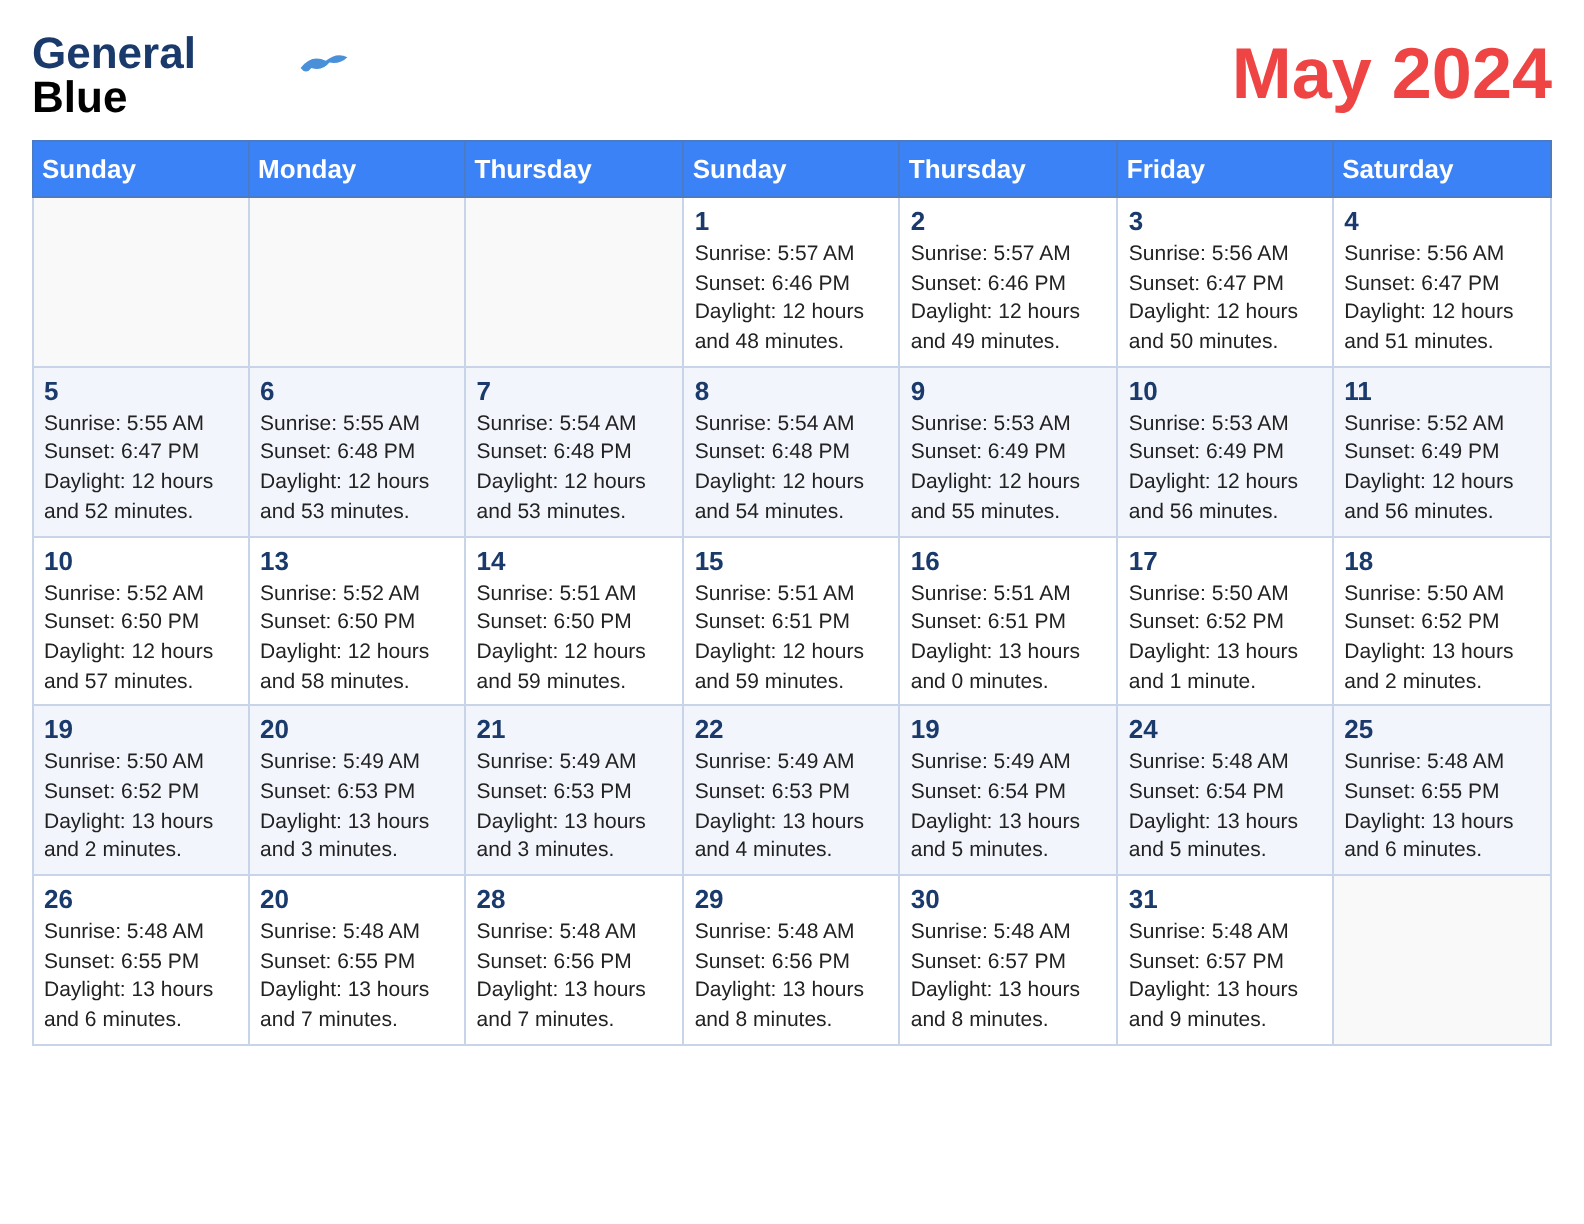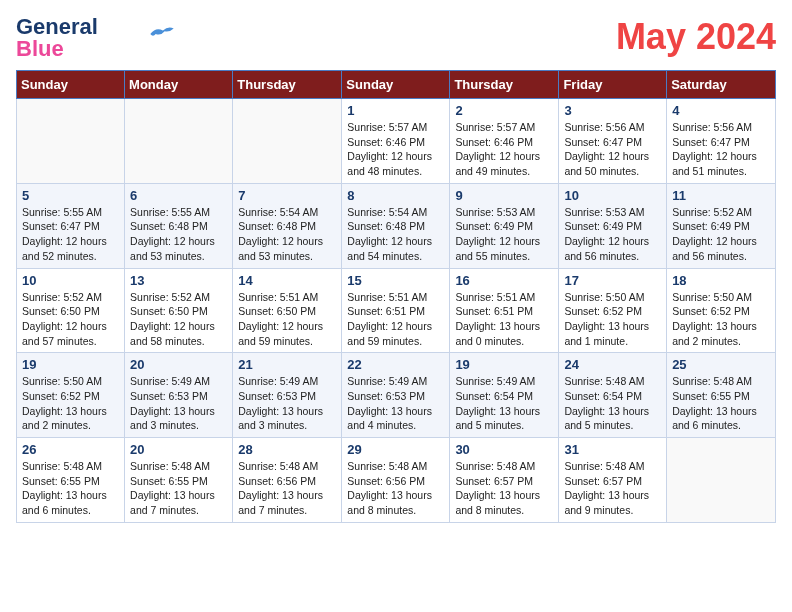--- a/index.html
+++ b/index.html
@@ -21,21 +21,21 @@
       flex-direction: column;
       align-items: flex-start;
     }
     .logo-text {
       font-size: 22px;
       font-weight: bold;
       color: #1a3a6b;
       line-height: 1;
     }
     .logo-text span {
-      color: #ec4899;
+      color: #000000;
     }
     .logo-bird {
       width: 28px;
       height: 18px;
       margin-left: 50px;
       margin-top: -8px;
     }
     .title-area {
       text-align: right;
     }
@@ -46,21 +46,21 @@
     }
     .location {
       font-size: 16px;
       color: #333;
     }
     table {
       width: 100%;
       border-collapse: collapse;
     }
     thead tr {
-      background: #7f1d1d;
+      background: #3b82f6;
       color: #fff;
     }
     thead th {
       padding: 6px 4px;
       font-size: 13px;
       font-weight: bold;
       text-align: left;
       border: 1px solid #4a7bc4;
     }
     tbody tr {

